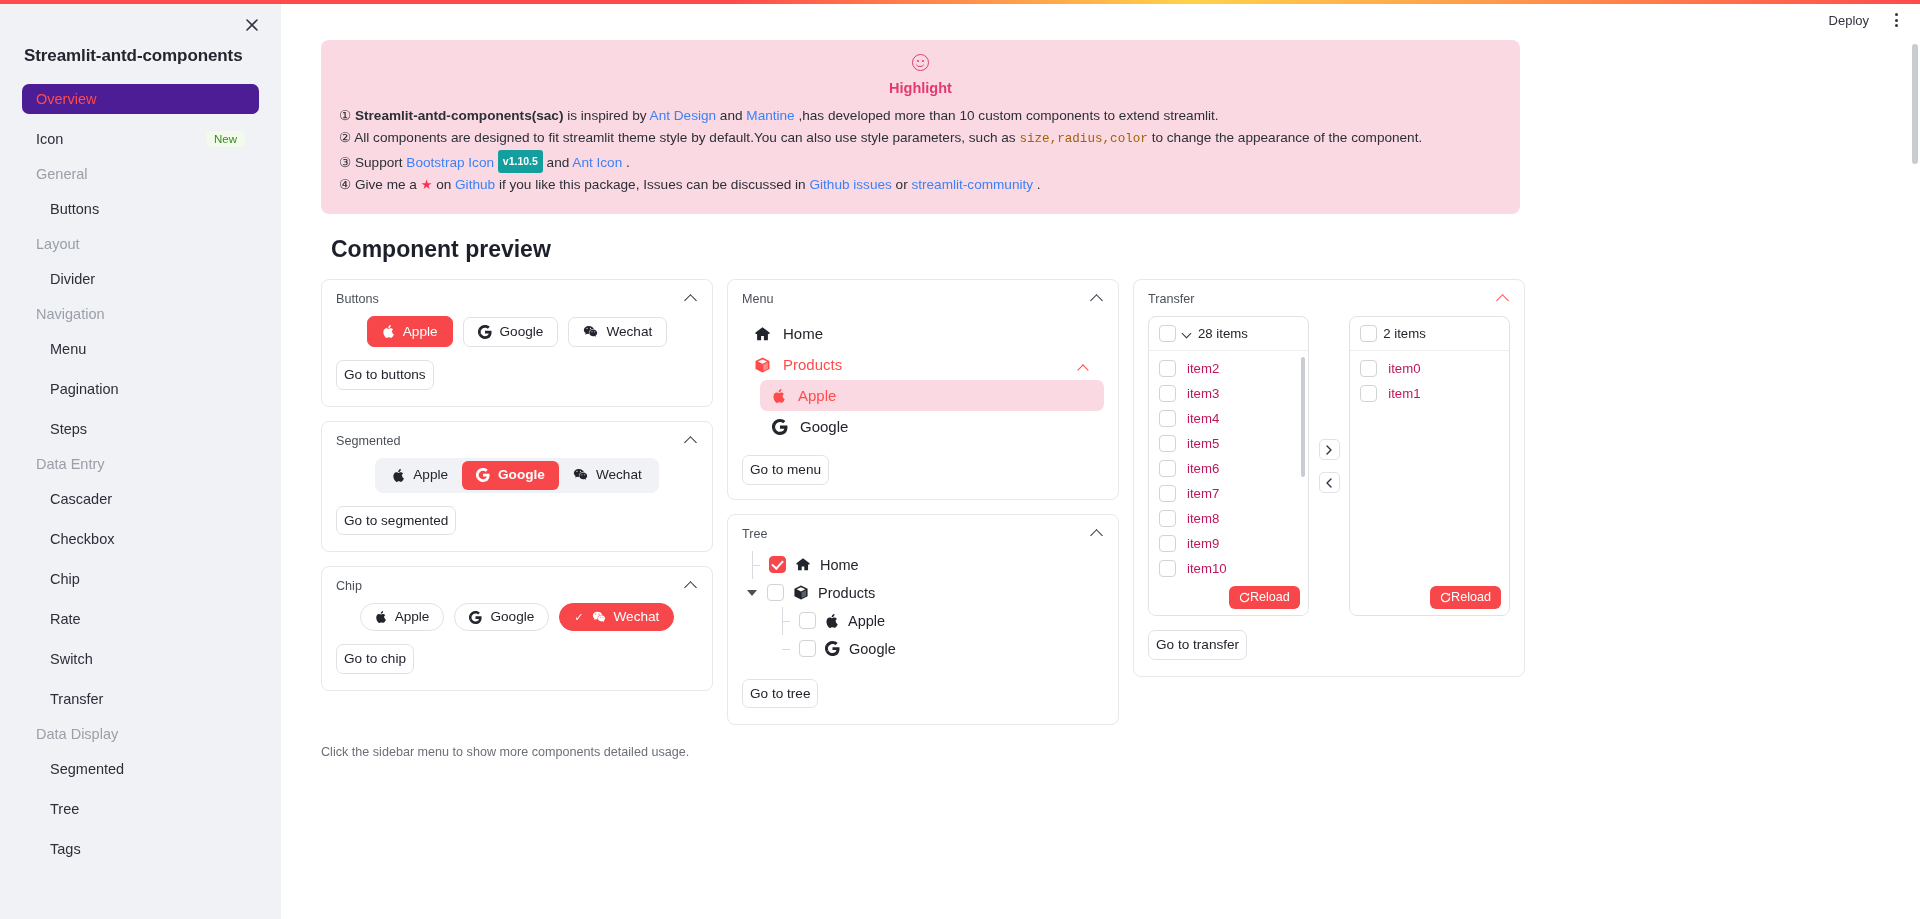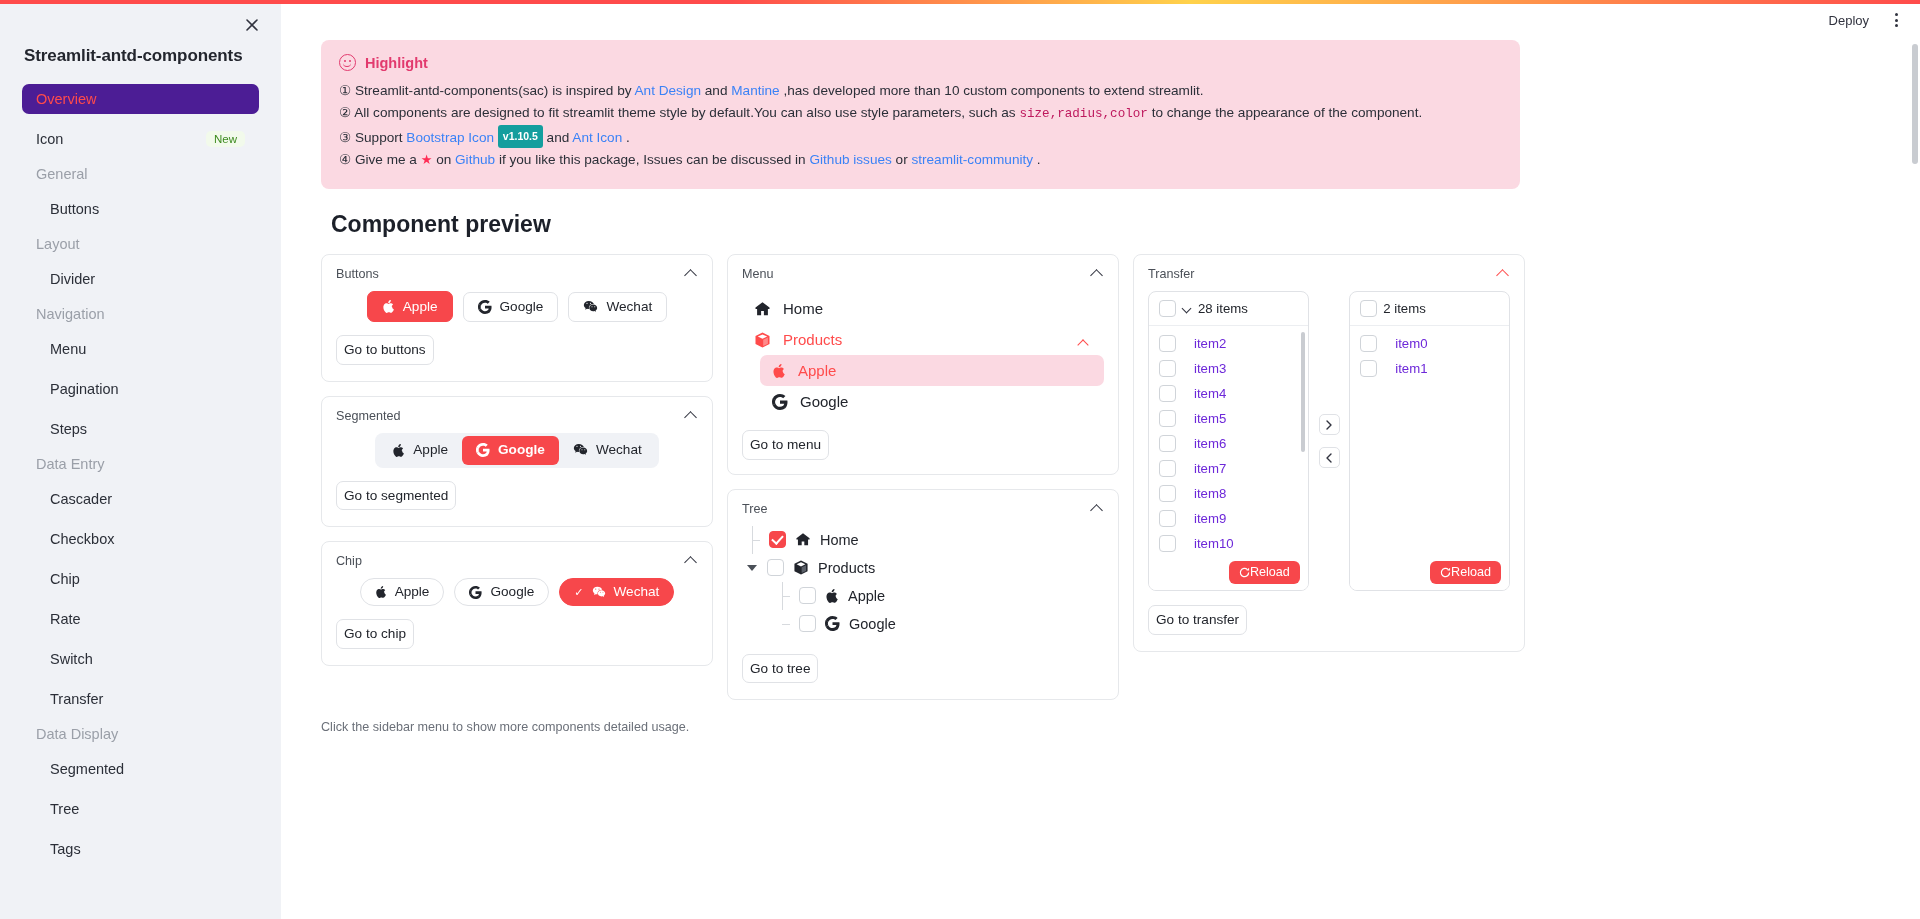--- a/index.html
+++ b/index.html
@@ -61,44 +61,44 @@
   .kebab { display: flex; flex-direction: column; gap: 2.5px; cursor: pointer; padding: 4px 6px; }
   .kebab i { width: 3px; height: 3px; background: #31333f; border-radius: 50%; display: block; }
 
   .content { padding: 0 40px 0 40px; }
 
   
   .highlight {
     background: #fbd9e2; border-radius: 8px; padding: 14px 18px 18px 18px;
     margin: 0 0 0 0; width: 1199px;
   }
-  .hl-head { display: flex; align-items: center; gap: 9px; margin-bottom: 10px; }
+  .hl-head { display: flex; align-items: center; gap: 9px; margin-bottom: 10px; flex-direction: column; }
   .smiley {
     width: 17px; height: 17px; border: 1.6px solid #e23a6e; border-radius: 50%;
     position: relative; flex: 0 0 17px;
   }
   .smiley::before, .smiley::after {
     content:""; position:absolute; width:2px; height:2px; background:#e23a6e; border-radius:50%;
     top:4.5px;
   }
   .smiley::before { left: 3.6px; }
   .smiley::after  { right: 3.6px; }
   .smiley span {
     position:absolute; bottom:3px; left:3.2px; width:7.5px; height:4px;
     border-bottom:1.6px solid #e23a6e; border-radius:0 0 6px 6px;
   }
   .hl-title { color: #e23a6e; font-weight: 700; font-size: 14.5px; }
   .hl-line {
     font-size: 13.6px; color: #2b2f38; line-height: 20.5px; margin-bottom: 1px;
     white-space: nowrap;
   }
-  .hl-line b { font-weight: 400; }
+  .hl-line b { font-weight: 700; }
   .lnk { color: #3b82f6; }
   .code-pink {
-    font-family: "Liberation Mono", monospace; color: #be185d; font-size: 12.6px;
+    font-family: "Liberation Mono", monospace; color: #a16207; font-size: 12.6px;
   }
   .ver-badge {
     display:inline-block; background:#149e9e; color:#fff; font-size:10.5px; font-weight:700;
     padding:1px 5px; border-radius:3px; vertical-align: 2px; font-family:"Liberation Sans",sans-serif;
   }
   .star { color: #ff2d55; font-size: 13px; }
 
   
   .section-title {
     font-size: 23px; font-weight: 700; color: #1c2029; margin: 22px 0 16px 10px;
@@ -217,21 +217,21 @@
   .tr-head {
     display:flex; align-items:center; gap:6px; padding:8px 10px;
     border-bottom:1px solid #eceef1; font-size:13.2px; color:#22252c;
   }
   .mini-chev { width:10px; height:10px; position:relative; flex:0 0 10px; }
   .mini-chev::before {
     content:""; position:absolute; left:1px; top:1px; width:6px; height:6px;
     border-right:1.5px solid #31333f; border-bottom:1.5px solid #31333f; transform:rotate(45deg);
   }
   .tr-list { padding:5px 0 0 0; height:236px; overflow:hidden; position:relative; }
-  .tr-item { display:flex; align-items:center; gap:18px; padding:4px 10px; font-size:13.2px; color:#6d28d9; }
+  .tr-item { display:flex; align-items:center; gap:11px; padding:4px 10px; font-size:13.2px; color:#be185d; }
   .tr-scroll {
     position:absolute; right:3px; top:6px; width:4px; height:120px;
     background:#c9ccd1; border-radius:3px;
   }
   .tr-foot {
     position:absolute; bottom:0; left:0; right:0; padding:6px 8px; display:flex;
     justify-content:flex-end; background:#fff;
   }
   .reload-btn {
     display:inline-flex; align-items:center; background:#f7474b; color:#fff;

